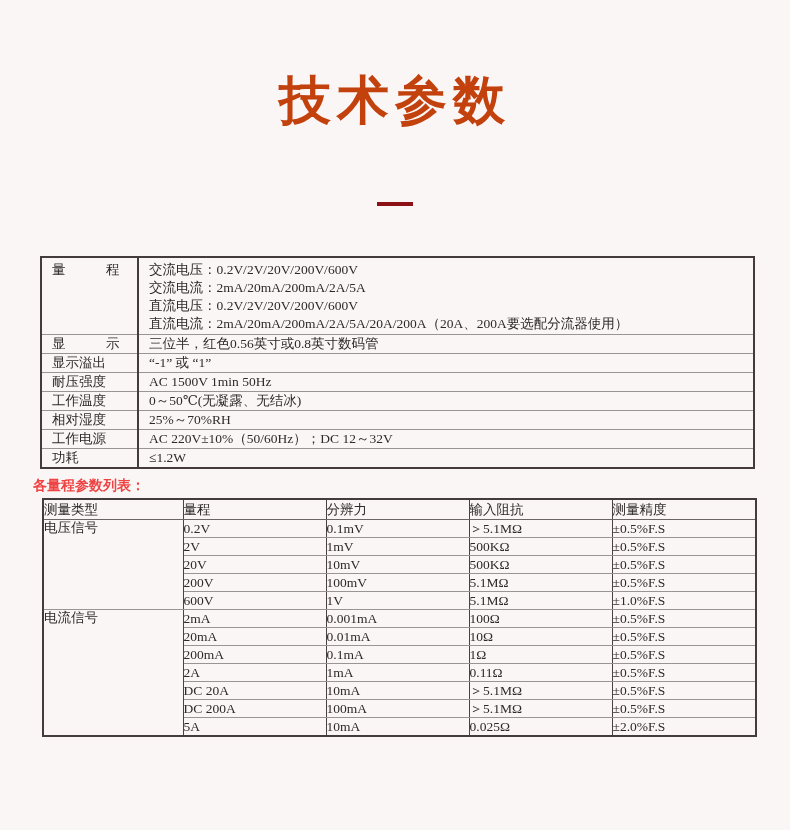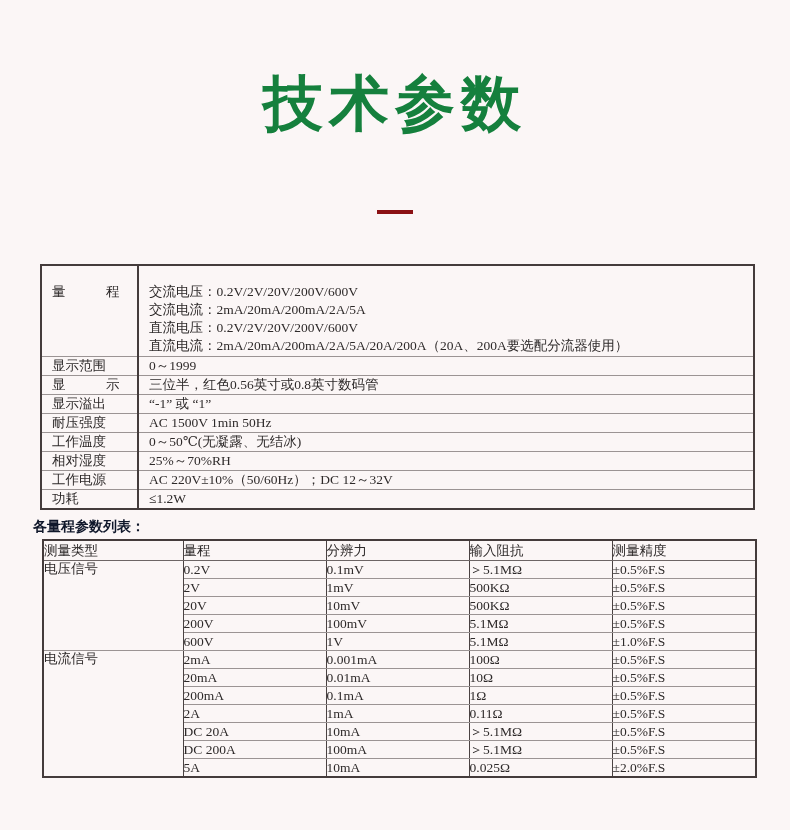--- a/index.html
+++ b/index.html
@@ -9,24 +9,24 @@
     background: #fbf6f6;
     color: #2e2a2a;
     font-family: "Liberation Serif", "DejaVu Serif", serif;
     overflow: hidden;
   }
   .title {
     margin: 74px 0 4px 0;
     text-align: center;
     font-family: "Liberation Sans", "DejaVu Sans", sans-serif;
     font-weight: 900;
-    font-size: 60px;
+    font-size: 52px;
     line-height: 1.0;
     letter-spacing: 6px;
-    color: #15803d;
+    color: #c2410c;
   }
   .red-dash {
     width: 36px;
     height: 4px;
     background: #8b1114;
     margin: 76px auto 0 auto;
   }
   table { border-collapse: collapse; table-layout: fixed; }
   .spec-table {
     margin: 50px 0 0 40px;
@@ -41,26 +41,26 @@
     height: 16px;
     line-height: 18px;
     vertical-align: top;
     overflow: hidden;
     white-space: nowrap;
   }
   .spec-table td.spec-label {
     width: 97px;
     border-right: 2px solid #443b3b;
   }
-  .spec-table tr.multiline td { padding-top: 17px; padding-bottom: 1px; }
+  .spec-table tr.multiline td { padding-top: 3px; padding-bottom: 1px; }
   .range-caption {
     margin: 8px 0 0 33px;
     font-size: 14px;
     font-weight: bold;
-    color: #0f172a;
+    color: #ef4444;
   }
   .range-table {
     margin: 3px 0 0 42px;
     width: 713px;
     border: 2px solid #443b3b;
     font-size: 13.5px;
     text-align: left;
   }
   .range-table th, .range-table td {
     border-top: 1px solid #9b9494;
@@ -93,26 +93,20 @@
         <tr class="multiline">
           <td class="spec-label">量　　　程</td>
           <td>
             <div>交流电压：0.2V/2V/20V/200V/600V</div>
             <div>交流电流：2mA/20mA/200mA/2A/5A</div>
             <div>直流电压：0.2V/2V/20V/200V/600V</div>
             <div>直流电流：2mA/20mA/200mA/2A/5A/20A/200A（20A、200A要选配分流器使用）</div>
           </td>
         </tr>
         <tr>
-          <td class="spec-label">显示范围</td>
-          <td>
-            <div>0～1999</div>
-          </td>
-        </tr>
-        <tr>
           <td class="spec-label">显　　　示</td>
           <td>
             <div>三位半，红色0.56英寸或0.8英寸数码管</div>
           </td>
         </tr>
         <tr>
           <td class="spec-label">显示溢出</td>
           <td>
             <div>“-1” 或 “1”</div>
           </td>

